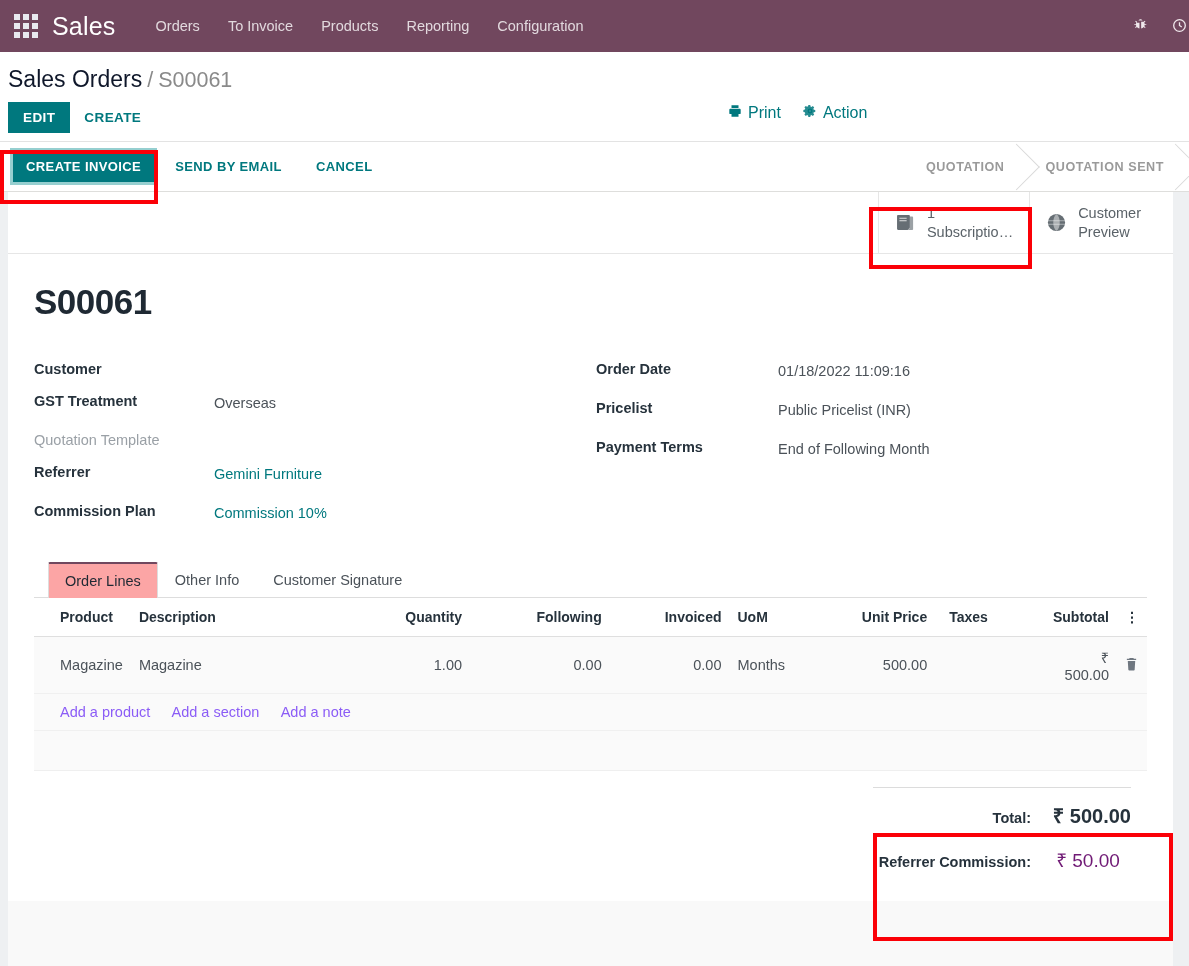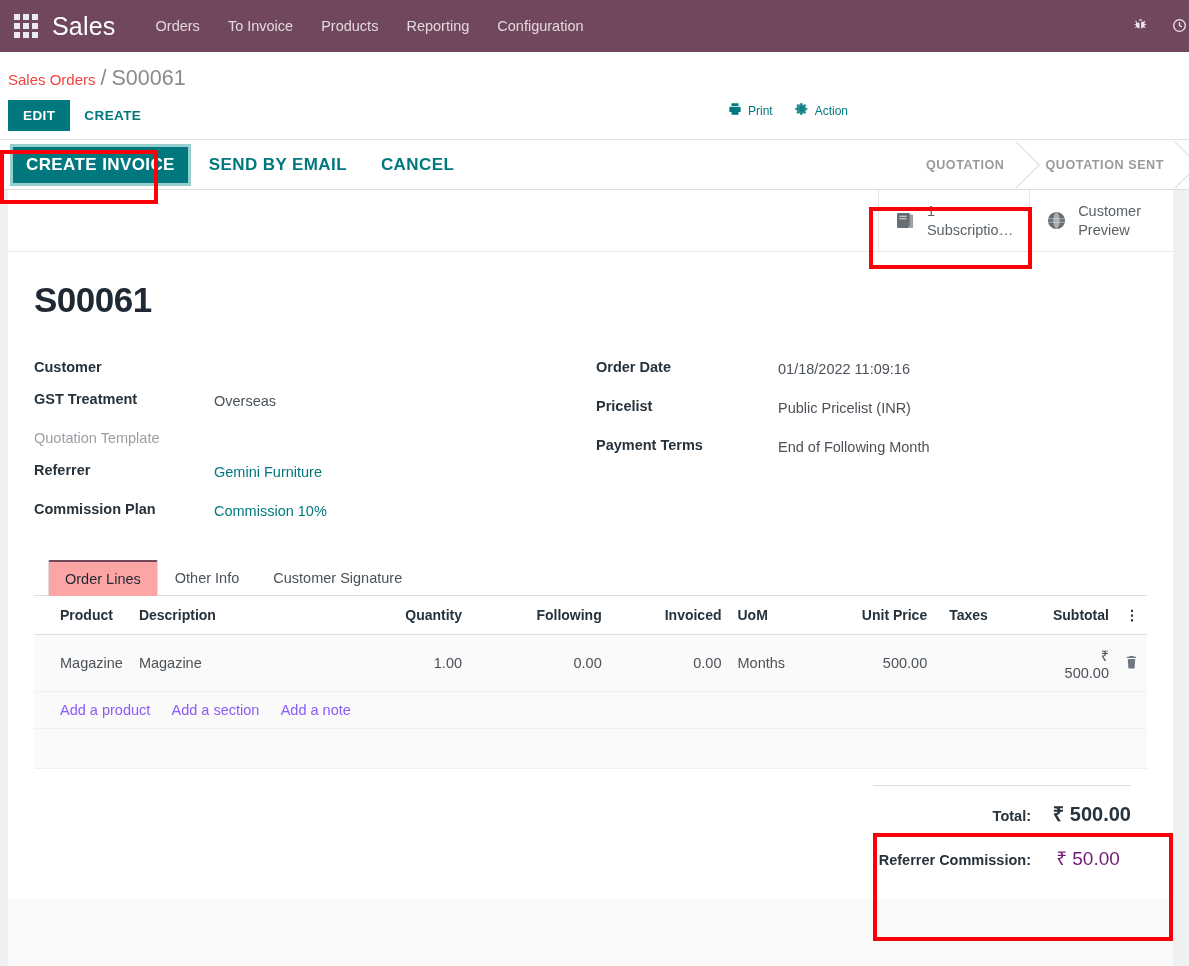--- a/index.html
+++ b/index.html
@@ -21,43 +21,43 @@
   .apps-grid i { display: block; width: 6px; height: 6px; background: #e9eaf0; }
   .brand { color: #fff; font-size: 25px; font-weight: 400; letter-spacing: .2px; margin-right: 26px; cursor: pointer; }
   .navlink { color: #e2d9de; font-size: 14.5px; padding: 17px 14px; cursor: pointer; white-space: nowrap; }
   .nav-right { position: absolute; right: 0; top: 0; height: 52px; display: flex; align-items: center; }
   .nav-icon { color: #f0e8ec; font-size: 15px; padding: 0 12px; cursor: pointer; line-height: 1; }
   .nav-icon.cut { padding-right: 2px; }
 
   
   .control-panel { background: #fff; }
   .breadcrumb-row { padding: 14px 0 6px 8px; display: flex; align-items: baseline; }
-  .bc-root { color: #ef4444; font-size: 15px; cursor: pointer; }
+  .bc-root { color: #0f172a; font-size: 23px; cursor: pointer; }
   .bc-sep { color: #8a8a8a; font-size: 21.5px; margin: 0 5px; }
   .bc-current { color: #8a8a8a; font-size: 21.5px; }
 
   
   .ec-row { display: flex; align-items: center; padding: 3px 0 8px 8px; position: relative; }
   .btn-edit {
     background: #00787e; color: #fff; border: none; font-size: 13.5px; font-weight: 700;
     letter-spacing: .4px; padding: 8px 15px; cursor: pointer; text-transform: uppercase;
   }
   .btn-create {
     background: transparent; color: #00787e; border: none; font-size: 13.5px; font-weight: 700;
     letter-spacing: .4px; padding: 8px 14px; cursor: pointer; text-transform: uppercase;
   }
   .cp-right { position: absolute; left: 728px; top: 5px; display: flex; align-items: center; gap: 22px; }
-  .cp-right .cp-btn { color: #00787e; font-size: 12px; cursor: pointer; display: flex; align-items: center; gap: 6px; }
+  .cp-right .cp-btn { color: #00787e; font-size: 16px; cursor: pointer; display: flex; align-items: center; gap: 6px; }
 
   
   .statusbar-row {
     border-top: 1px solid #e3e3e3; border-bottom: 1px solid #dededc;
     height: 51px; display: flex; align-items: center; padding-left: 8px; position: relative; background: #fff;
   }
-  .sb-btn { color: #00787e; background: transparent; border: none; font-size: 17px; font-weight: 700;
+  .sb-btn { color: #00787e; background: transparent; border: none; font-size: 13px; font-weight: 700;
     letter-spacing: .4px; text-transform: uppercase; cursor: pointer; padding: 9px 14px; }
   .sb-btn.primary-focus {
     background: #00787e; color: #fff; outline: 3px solid #96cfd0; outline-offset: -1px; margin-left: 4px;
   }
   .sb-btn.plain { margin-left: 6px; }
 
   .statuses { position: absolute; right: 8px; top: 0; height: 50px; display: flex; align-items: stretch; }
   .stage { display: flex; align-items: center; font-size: 12.6px; font-weight: 700; letter-spacing: .55px;
     color: #9a9a9a; padding: 0 17px 0 24px; position: relative; cursor: pointer; }
   .stage.arrow::after {

